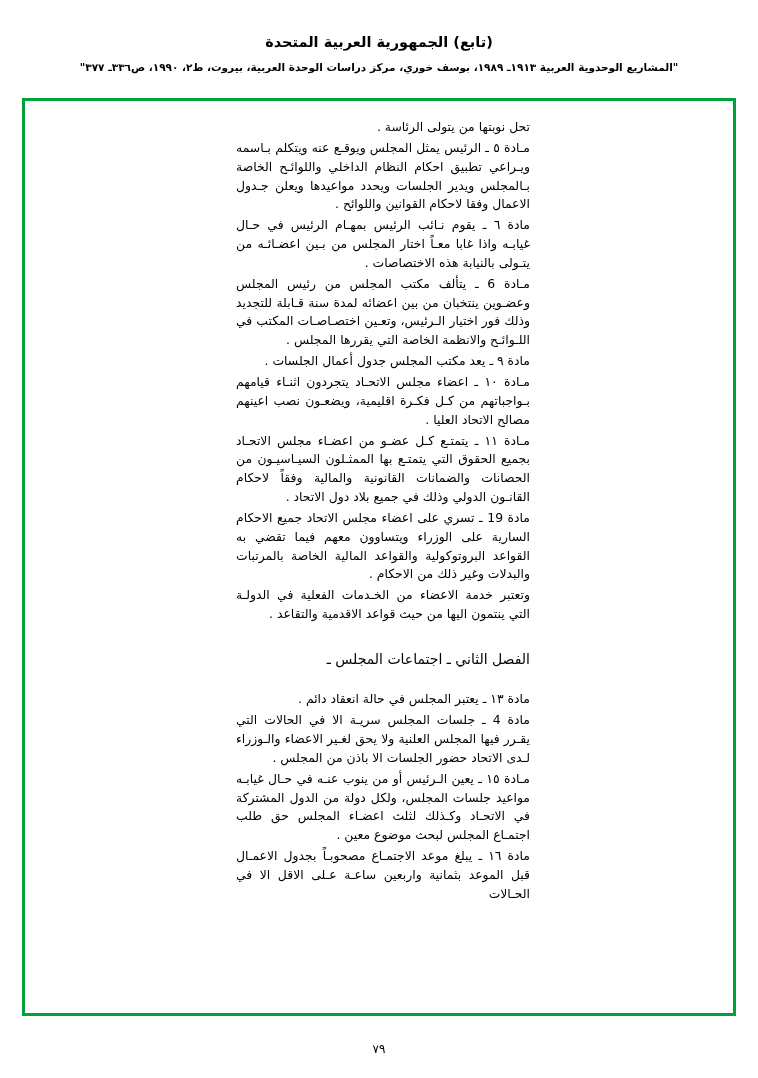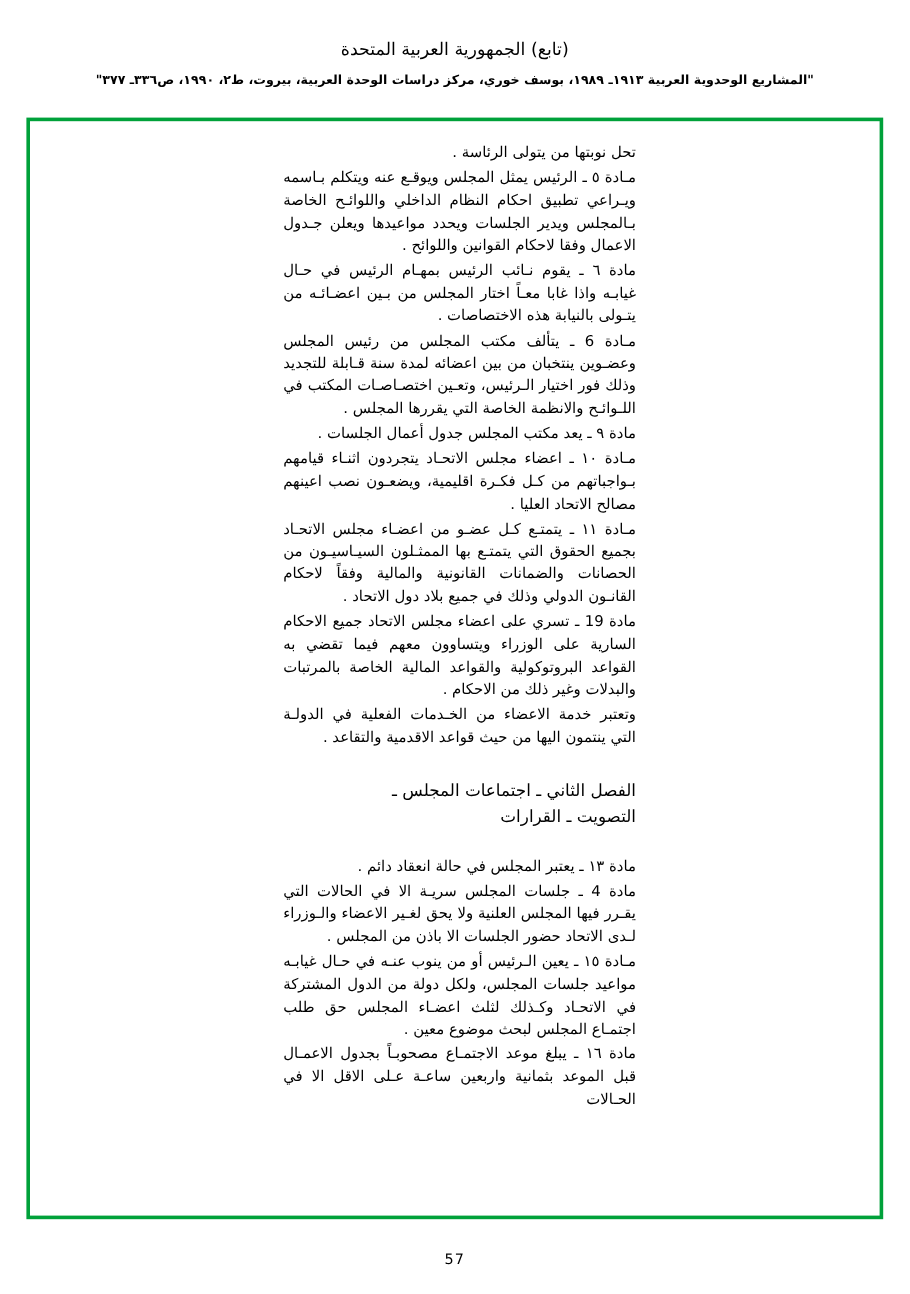--- a/index.html
+++ b/index.html
@@ -21,21 +21,21 @@
     box-sizing: border-box;
     padding: 0;
     position: relative;
   }
   .doc-header {
     text-align: center;
     padding-top: 34px;
   }
   .header-title {
     font-size: 14.5px;
-    font-weight: normal;
+    font-weight: bold;
     letter-spacing: 0px;
     line-height: 1.2;
   }
   .header-source {
     font-size: 10.5px;
     font-weight: bold;
     margin-top: 10px;
     line-height: 1.3;
   }
   .frame {
@@ -107,25 +107,24 @@
     <p class="para">مادة ٦ ـ يقوم نـائب الرئيس بمهـام الرئيس في حـال غيابـه واذا غابا معـاً اختار المجلس من بـين اعضـائـه من يتـولى بالنيابة هذه الاختصاصات .</p>
     <p class="para">مـادة 6 ـ يتألف مكتب المجلس من رئيس المجلس وعضـوين ينتخبان من بين اعضائه لمدة سنة قـابلة للتجديد وذلك فور اختيار الـرئيس، وتعـين اختصـاصـات المكتب في اللـوائـح والانظمة الخاصة التي يقررها المجلس .</p>
     <p class="para">مادة ٩ ـ يعد مكتب المجلس جدول أعمال الجلسات .</p>
     <p class="para">مـادة ١٠ ـ اعضاء مجلس الاتحـاد يتجردون اثنـاء قيامهم بـواجباتهم من كـل فكـرة اقليمية، ويضعـون نصب اعينهم مصالح الاتحاد العليا .</p>
     <p class="para">مـادة ١١ ـ يتمتـع كـل عضـو من اعضـاء مجلس الاتحـاد بجميع الحقوق التي يتمتـع بها الممثـلون السيـاسيـون من الحصانات والضمانات القانونية والمالية وفقاً لاحكام القانـون الدولي وذلك في جميع بلاد دول الاتحاد .</p>
     <p class="para">مادة 19 ـ تسري على اعضاء مجلس الاتحاد جميع الاحكام السارية على الوزراء ويتساوون معهم فيما تقضي به القواعد البروتوكولية والقواعد المالية الخاصة بالمرتبات والبدلات وغير ذلك من الاحكام .</p>
     <p class="para">وتعتبر خدمة الاعضاء من الخـدمات الفعلية في الدولـة التي ينتمون اليها من حيث قواعد الاقدمية والتقاعد .</p>
 
     <div class="section-heading">
       <span class="line1">الفصل الثاني ـ اجتماعات المجلس ـ</span>
-      <span class="line2">التصويت ـ القرارات</span>
     </div>
 
     <p class="para">مادة ١٣ ـ يعتبر المجلس في حالة انعقاد دائم .</p>
     <p class="para">مادة 4 ـ جلسات المجلس سريـة الا في الحالات التي يقـرر فيها المجلس العلنية ولا يحق لغـير الاعضاء والـوزراء لـدى الاتحاد حضور الجلسات الا باذن من المجلس .</p>
     <p class="para">مـادة ١٥ ـ يعين الـرئيس أو من ينوب عنـه في حـال غيابـه مواعيد جلسات المجلس، ولكل دولة من الدول المشتركة في الاتحـاد وكـذلك لثلث اعضـاء المجلس حق طلب اجتمـاع المجلس لبحث موضوع معين .</p>
     <p class="para">مادة ١٦ ـ يبلغ موعد الاجتمـاع مصحوبـاً بجدول الاعمـال قبل الموعد بثمانية واربعين ساعـة عـلى الاقل الا في الحـالات</p>
 
   </div>
 
-  <div class="page-number">57</div>
+  <div class="page-number">٧٩</div>
 
 </div>
 
 </body></html>

